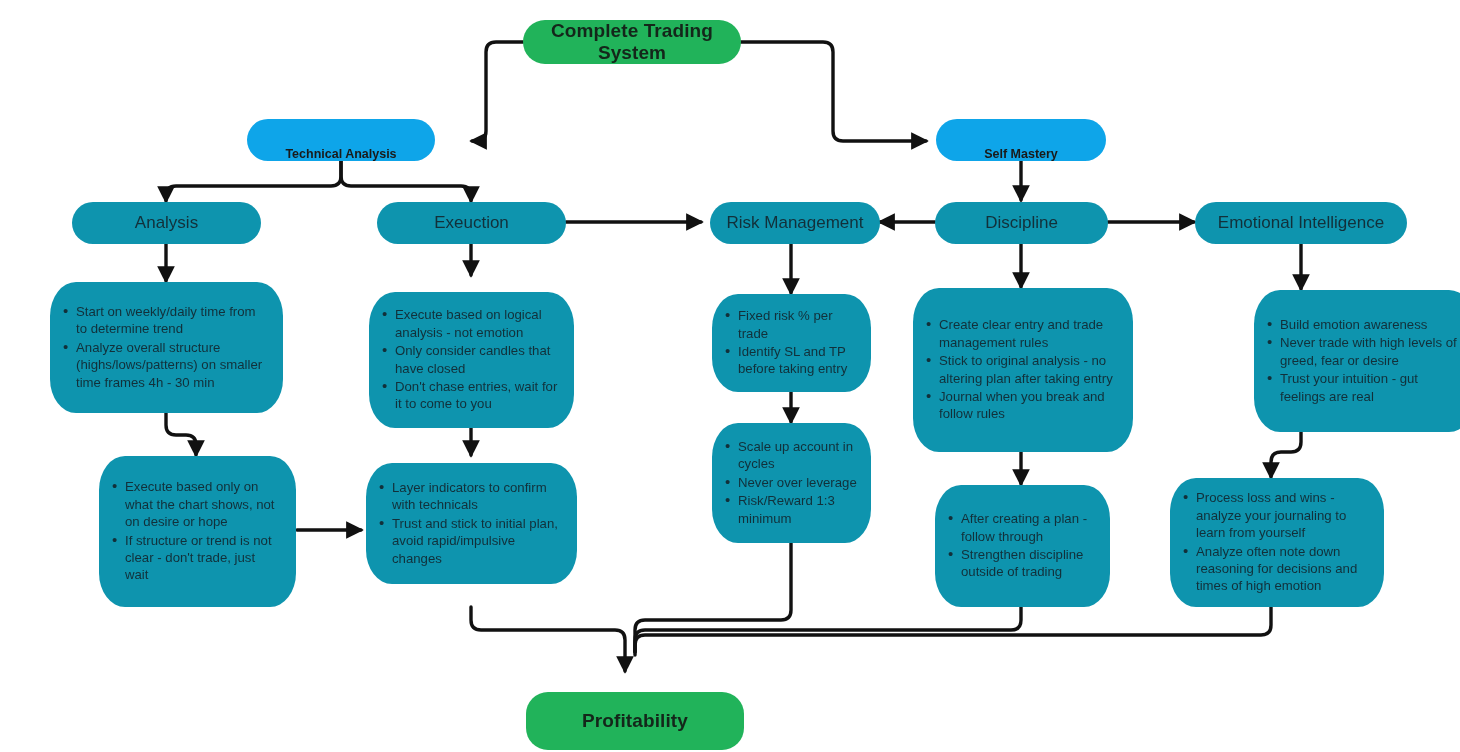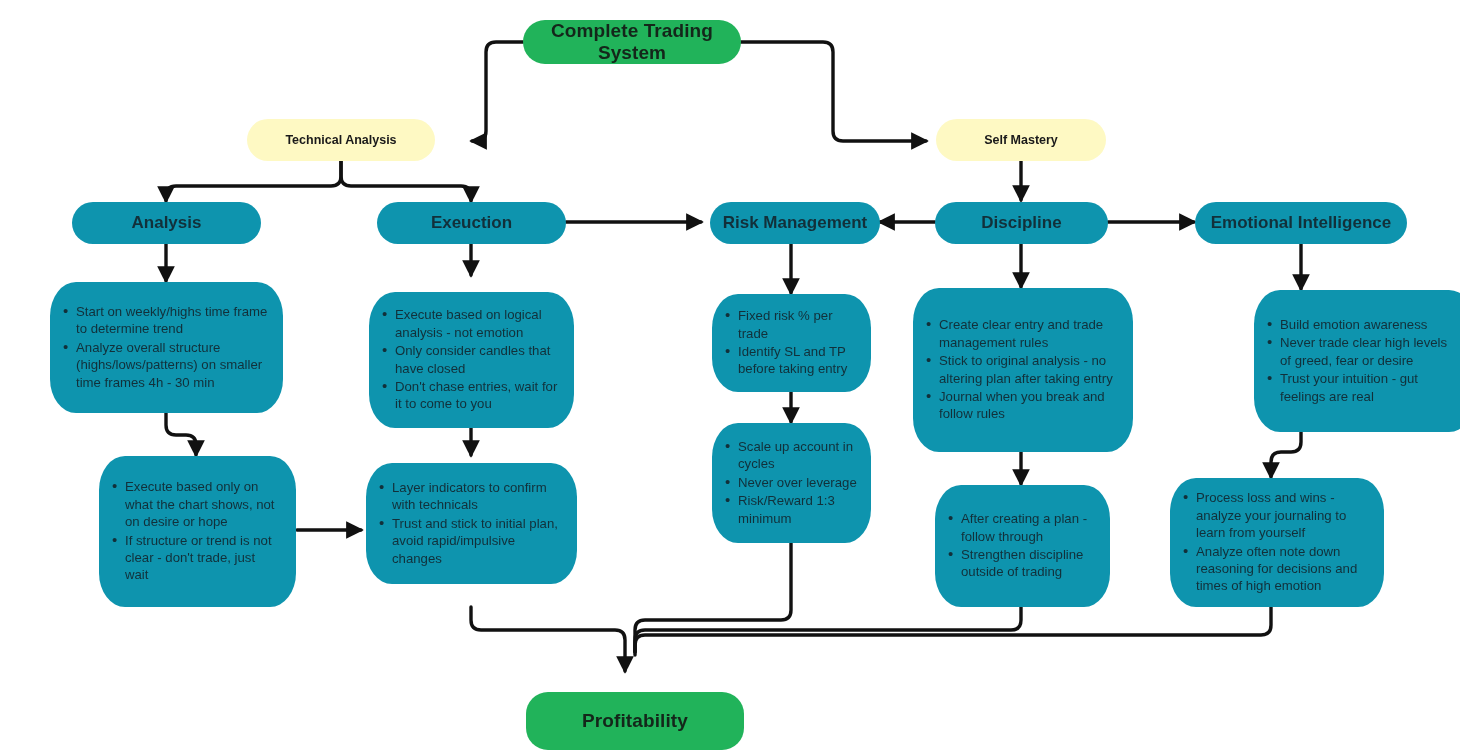--- a/index.html
+++ b/index.html
@@ -37,30 +37,31 @@
   }
   .node.terminal {
     background: #21b35a;
     border-radius: 22px;
     font-weight: bold;
     font-size: 19px;
     color: #14261a;
     letter-spacing: .1px;
   }
   .node.category {
-    background: #fef9c3;
+    background: #0ea5e9;
     border-radius: 22px;
     font-weight: bold;
     font-size: 12.5px;
     color: #1a1a1a;
+    align-items: flex-end;
   }
   .node.pillar {
     background: #0e94ae;
     border-radius: 24px;
-    font-weight: bold;
+    font-weight: normal;
     font-size: 17px;
     color: #12303a;
   }
   .node.detail {
     background: #0e94ae;
     border-radius: 26px / 34px;
     font-size: 13.2px;
     line-height: 1.32;
     color: #12303a;
     align-items: center;
@@ -167,21 +168,21 @@
   <div class="node pillar" style="left:1195px; top:202px; width:212px; height:42px;">
     <span class="lbl">Emotional Intelligence</span>
   </div>
 
   <div class="node terminal" style="left:526px; top:692px; width:218px; height:58px;">
     <span class="lbl">Profitability</span>
   </div>
 
   <div class="node detail" style="left:50px; top:282px; width:233px; height:131px;">
     <ul>
-        <li>Start on weekly/highs time frame to determine trend</li>
+        <li>Start on weekly/daily time from to determine trend</li>
         <li>Analyze overall structure (highs/lows/patterns) on smaller time frames 4h - 30 min</li>
       </ul>
   </div>
 
   <div class="node detail" style="left:99px; top:456px; width:197px; height:151px;">
     <ul>
         <li>Execute based only on what the chart shows, not on desire or hope</li>
         <li>If structure or trend is not clear - don't trade, just wait</li>
       </ul>
   </div>
@@ -227,21 +228,21 @@
   <div class="node detail" style="left:935px; top:485px; width:175px; height:122px;">
     <ul>
         <li>After creating a plan - follow through</li>
         <li>Strengthen discipline outside of trading</li>
       </ul>
   </div>
 
   <div class="node detail" style="left:1254px; top:290px; width:221px; height:142px;">
     <ul>
         <li>Build emotion awareness</li>
-        <li>Never trade clear high levels of greed, fear or desire</li>
+        <li>Never trade with high levels of greed, fear or desire</li>
         <li>Trust your intuition - gut feelings are real</li>
       </ul>
   </div>
 
   <div class="node detail" style="left:1170px; top:478px; width:214px; height:129px;">
     <ul>
         <li>Process loss and wins - analyze your journaling to learn from yourself</li>
         <li>Analyze often note down reasoning for decisions and times of high emotion</li>
       </ul>
   </div>

